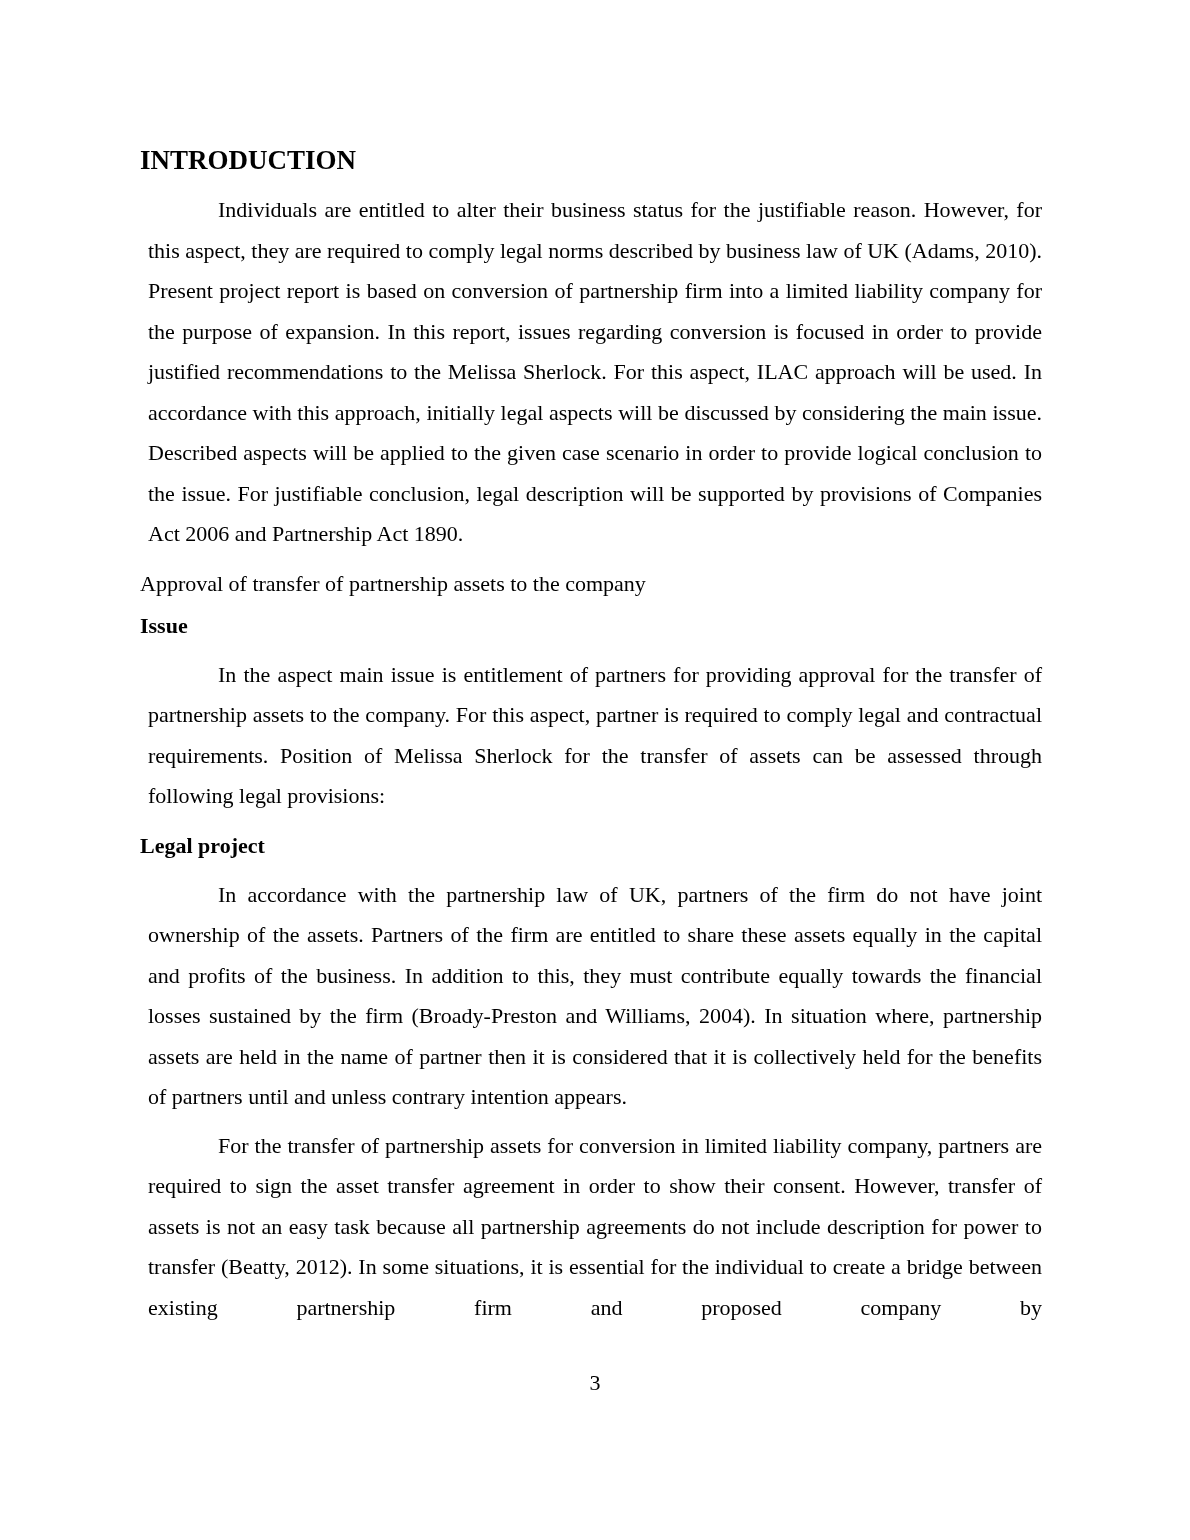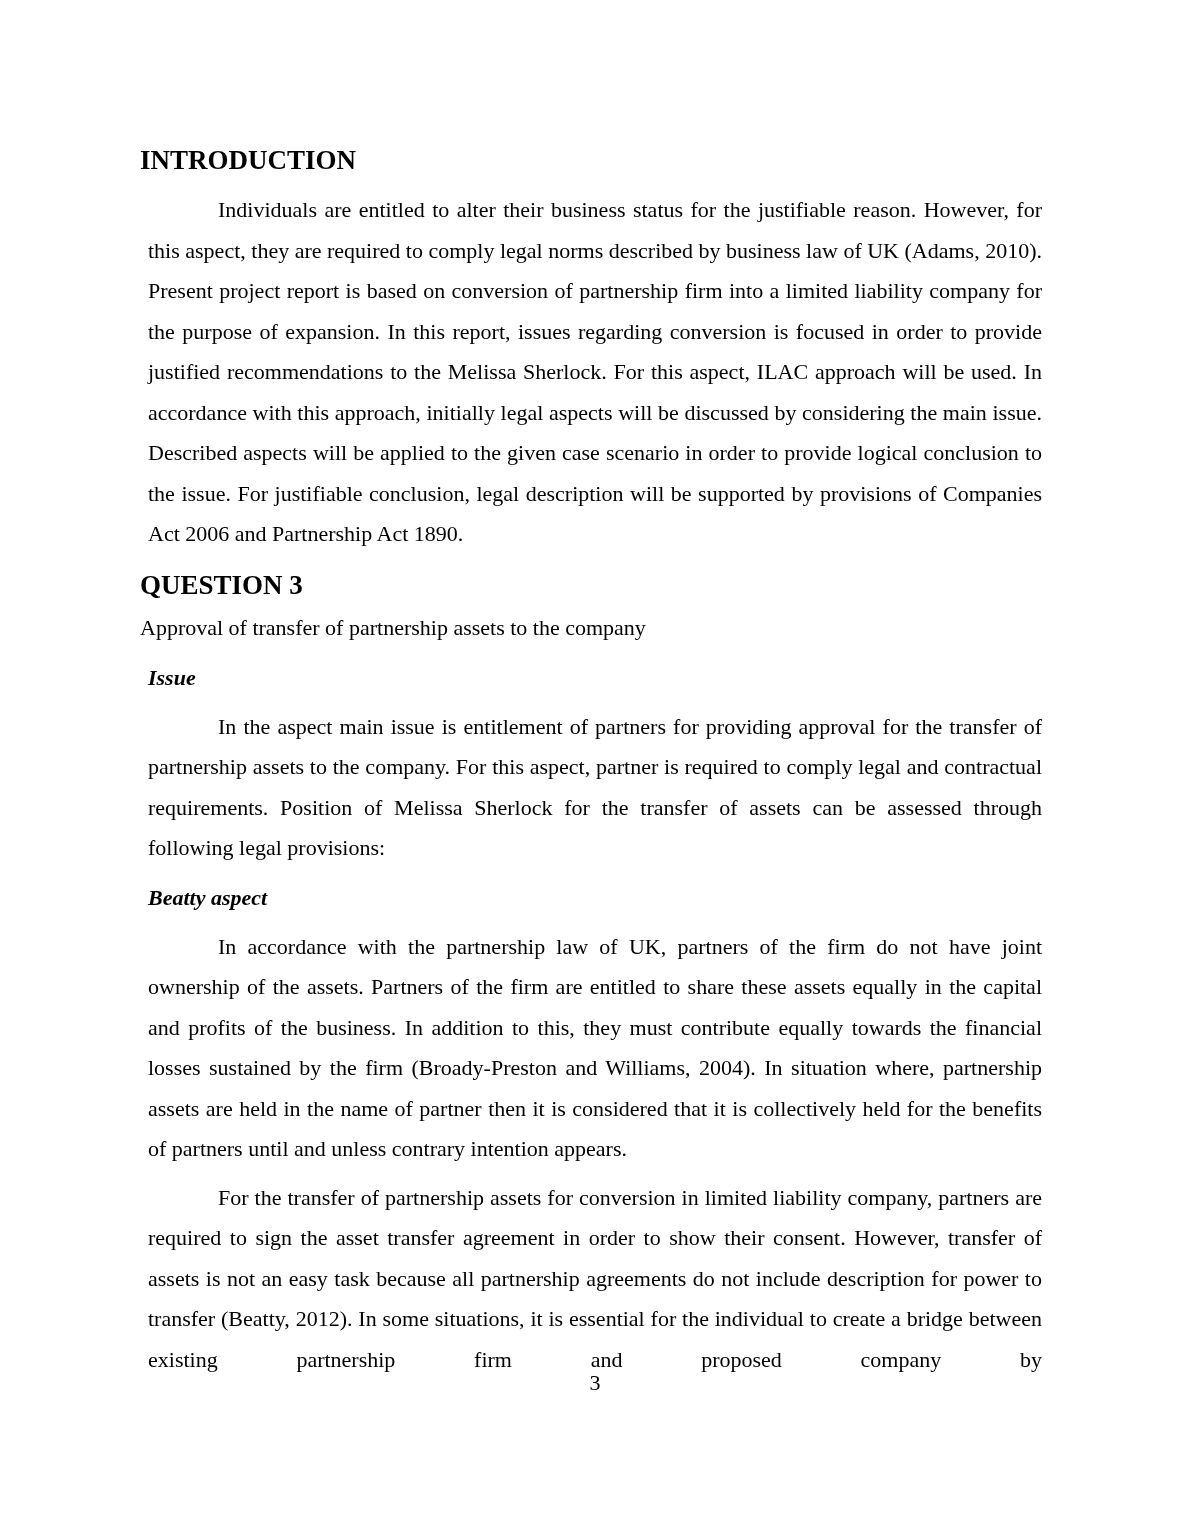--- a/index.html
+++ b/index.html
@@ -39,52 +39,50 @@
     text-align-last: justify;
   }
   .subheading {
     font-size: 22px;
     line-height: 42px;
     margin: 0;
   }
   .side-label {
     font-size: 22px;
     font-weight: bold;
-    font-style: italic;
     line-height: 42px;
-    margin: 8px;
+    margin: 0;
   }
   .page-number {
     position: absolute;
     top: 1368px;
     left: 0;
     width: 100%;
     text-align: center;
     font-size: 22px;
     line-height: 30px;
   }
 </style>
 </head>
 <body>
 
 <div class="page">
 
   <h1 class="heading">INTRODUCTION</h1>
 
   <p class="body-para">Individuals are entitled to alter their business status for the justifiable reason. However, for this aspect, they are required to comply legal norms described by business law of UK (Adams, 2010). Present project report is based on conversion of partnership firm into a limited liability company for the purpose of expansion. In this report, issues regarding conversion is focused in order to provide justified recommendations to the Melissa Sherlock. For this aspect, ILAC approach will be used. In accordance with this approach, initially legal aspects will be discussed by considering the main issue. Described aspects will be applied to the given case scenario in order to provide logical conclusion to the issue. For justifiable conclusion, legal description will be supported by provisions of Companies Act 2006 and Partnership Act 1890.</p>
 
-  <h1 class="heading q3">QUESTION 3</h1>
 
   <div class="subheading">Approval of transfer of partnership assets to the company</div>
 
   <div class="side-label">Issue</div>
 
   <p class="body-para">In the aspect main issue is entitlement of partners for providing approval for the transfer of partnership assets to the company. For this aspect, partner is required to comply legal and contractual requirements. Position of Melissa Sherlock for the transfer of assets can be assessed through following legal provisions:</p>
 
-  <div class="side-label">Beatty aspect</div>
+  <div class="side-label">Legal project</div>
 
   <p class="body-para">In accordance with the partnership law of UK, partners of the firm do not have joint ownership of the assets. Partners of the firm are entitled to share these assets equally in the capital and profits of the business. In addition to this, they must contribute equally towards the financial losses sustained by the firm (Broady-Preston and Williams, 2004). In situation where, partnership assets are held in the name of partner then it is considered that it is collectively held for the benefits of partners until and unless contrary intention appears.</p>
 
   <p class="body-para cont">For the transfer of partnership assets for conversion in limited liability company, partners are required to sign the asset transfer agreement in order to show their consent. However, transfer of assets is not an easy task because all partnership agreements do not include description for power to transfer (Beatty, 2012). In some situations, it is essential for the individual to create a bridge between existing partnership firm and proposed company by</p>
 
   <div class="page-number">3</div>
 
 </div>
 
 </body></html>

